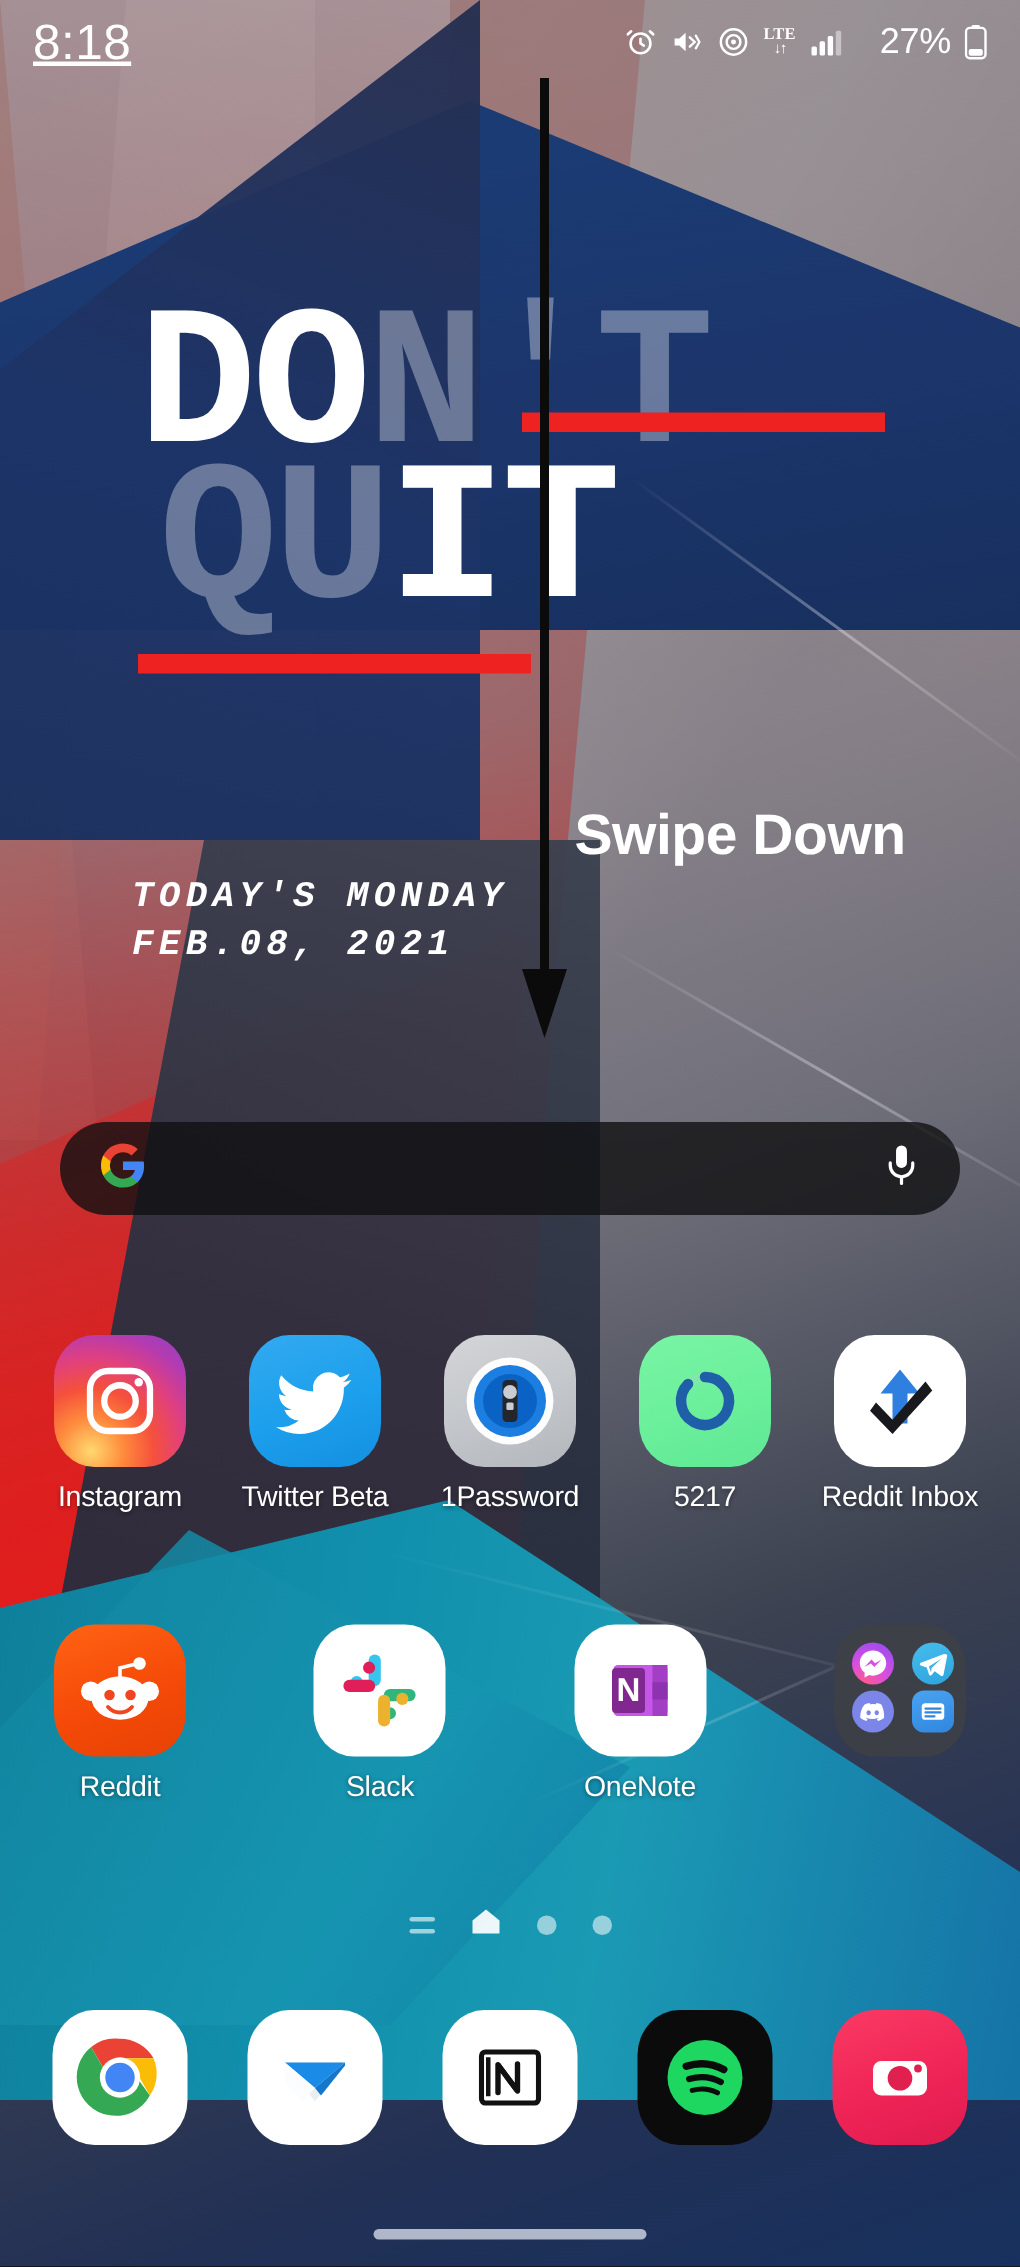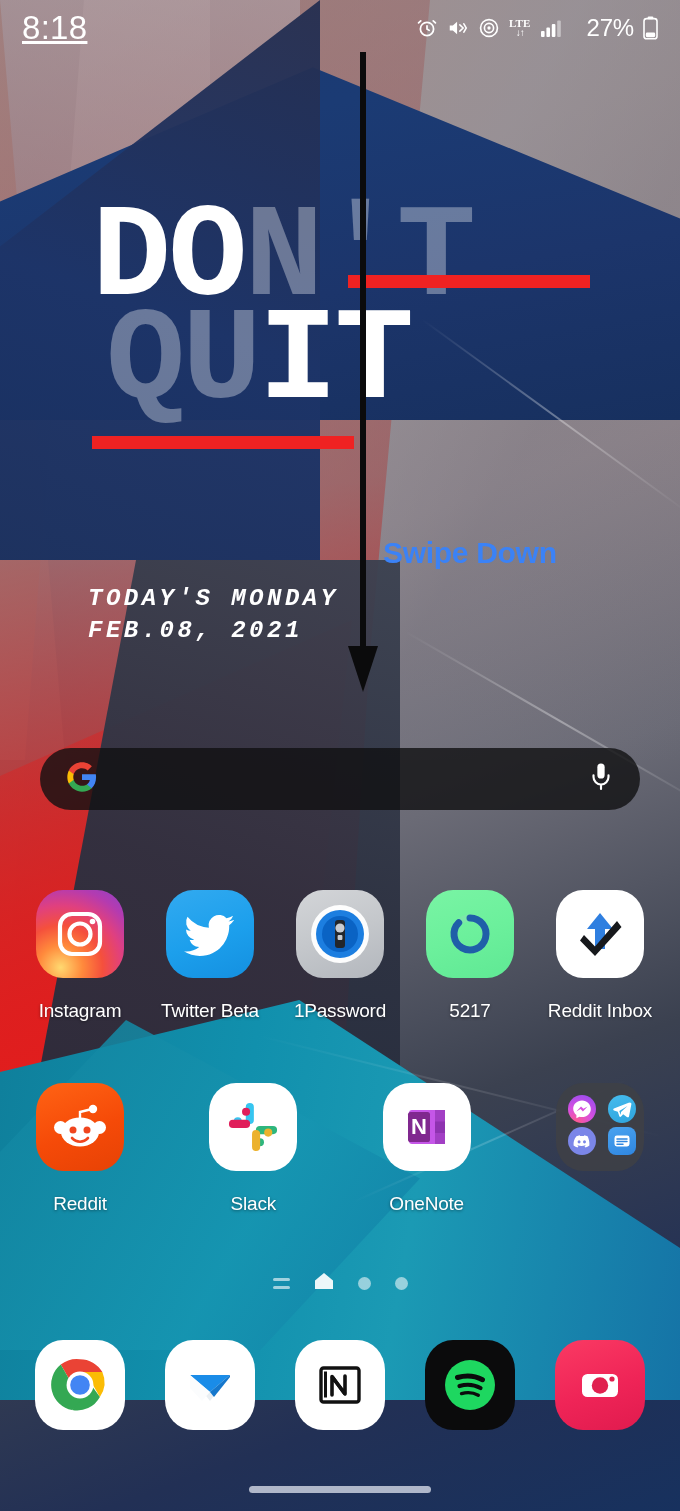--- a/index.html
+++ b/index.html
@@ -138,21 +138,21 @@
   .datetext {
     top: 583px; left: 88px;
     color: #ffffff; font-style: italic; font-weight: bold;
     font-size: 24px; line-height: 1.35; letter-spacing: 3.5px;
   }
 
   
   .annot-arrow { position: absolute; top: 52px; left: 347px; z-index: 20; }
   .annot-label {
     position: absolute; top: 536px; left: 383px; z-index: 20;
-    color: #3b82f6; font-size: 30px; font-weight: bold; letter-spacing: -.3px;
+    color: #ffffff; font-size: 38px; font-weight: bold; letter-spacing: -.3px;
   }
 
   
   .searchbar {
     position: absolute; top: 748px; left: 40px; width: 600px; height: 62px;
     background: rgba(16,16,18,0.80);
     border-radius: 31px; z-index: 18;
     display: flex; align-items: center; justify-content: space-between;
     padding: 0 26px; box-sizing: border-box;
   }
@@ -160,21 +160,21 @@
   
   .grid { position: absolute; left: 0; right: 0; z-index: 18; }
   .grid-row {
     display: flex; justify-content: space-between;
     padding: 0 28px; box-sizing: border-box;
   }
   .row1 { top: 890px; }
   .row2 { top: 1083px; }
   .app {
     width: 104px; display: flex; flex-direction: column;
-    align-items: center; gap: 22px;
+    align-items: center; gap: 10px;
   }
   .app-icon {
     width: 88px; height: 88px; position: relative;
     display: flex; align-items: center; justify-content: center;
   }
   .squircle {
     width: 88px; height: 88px;
     border-radius: 27px / 29px;
     position: relative; overflow: hidden;
     display: flex; align-items: center; justify-content: center;

